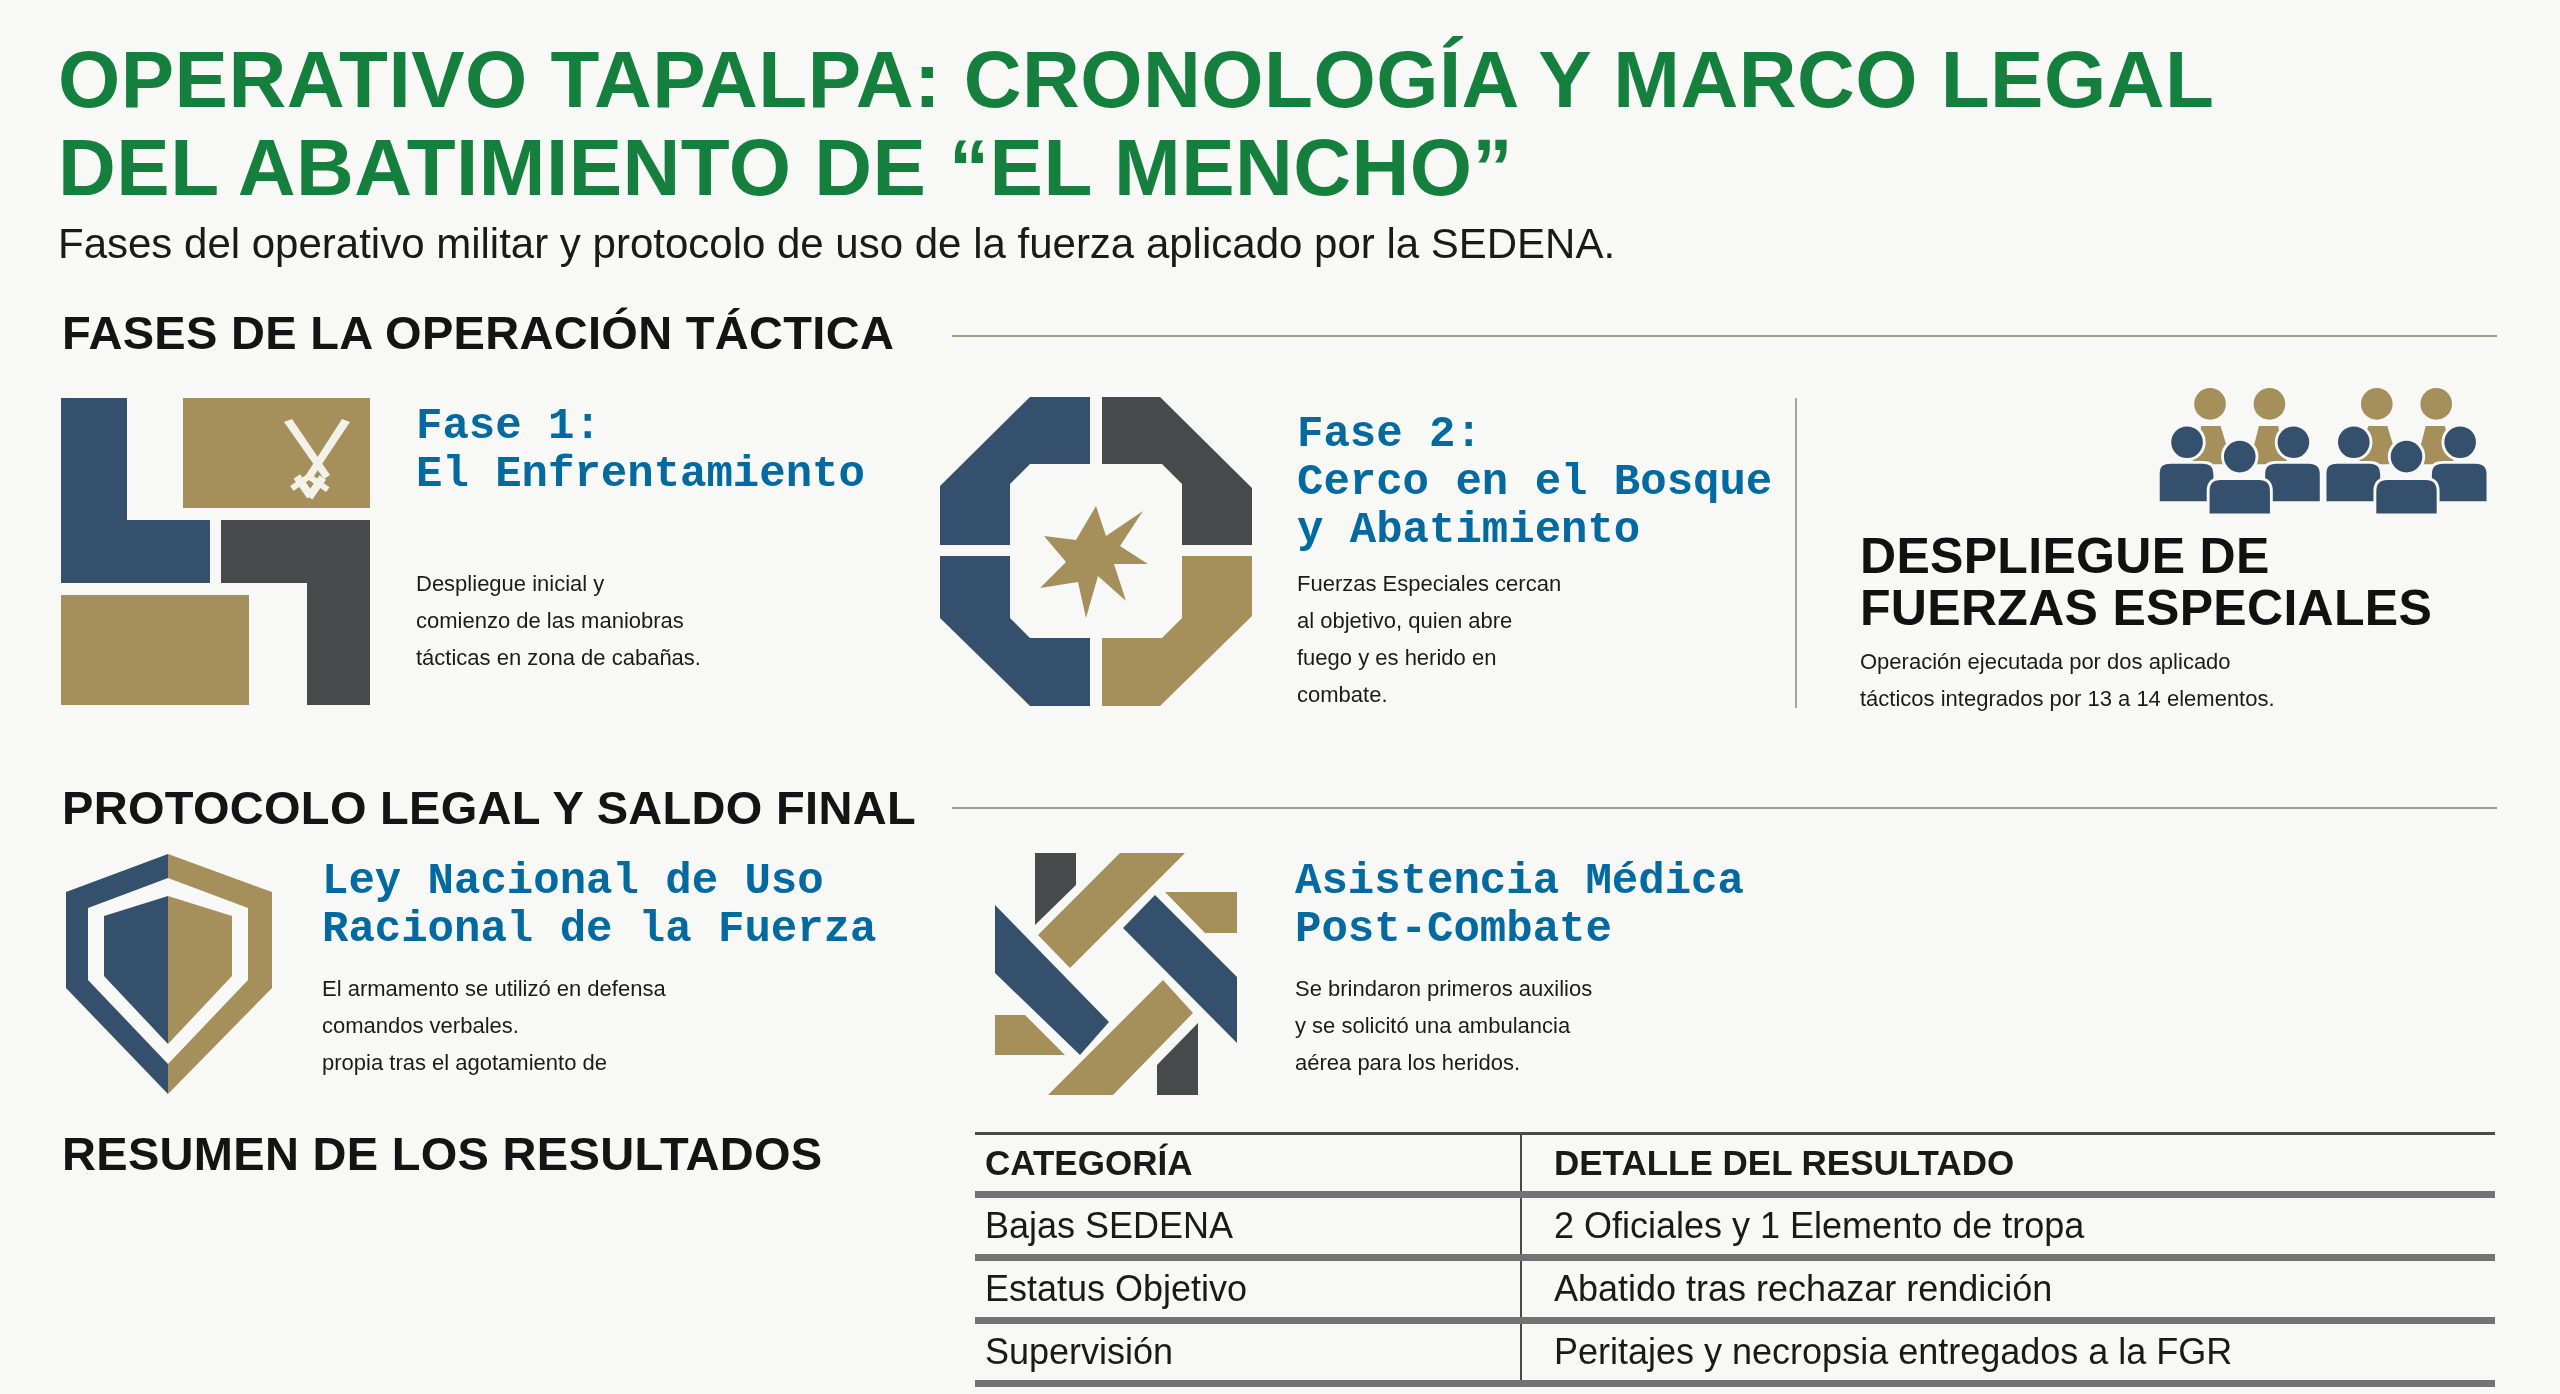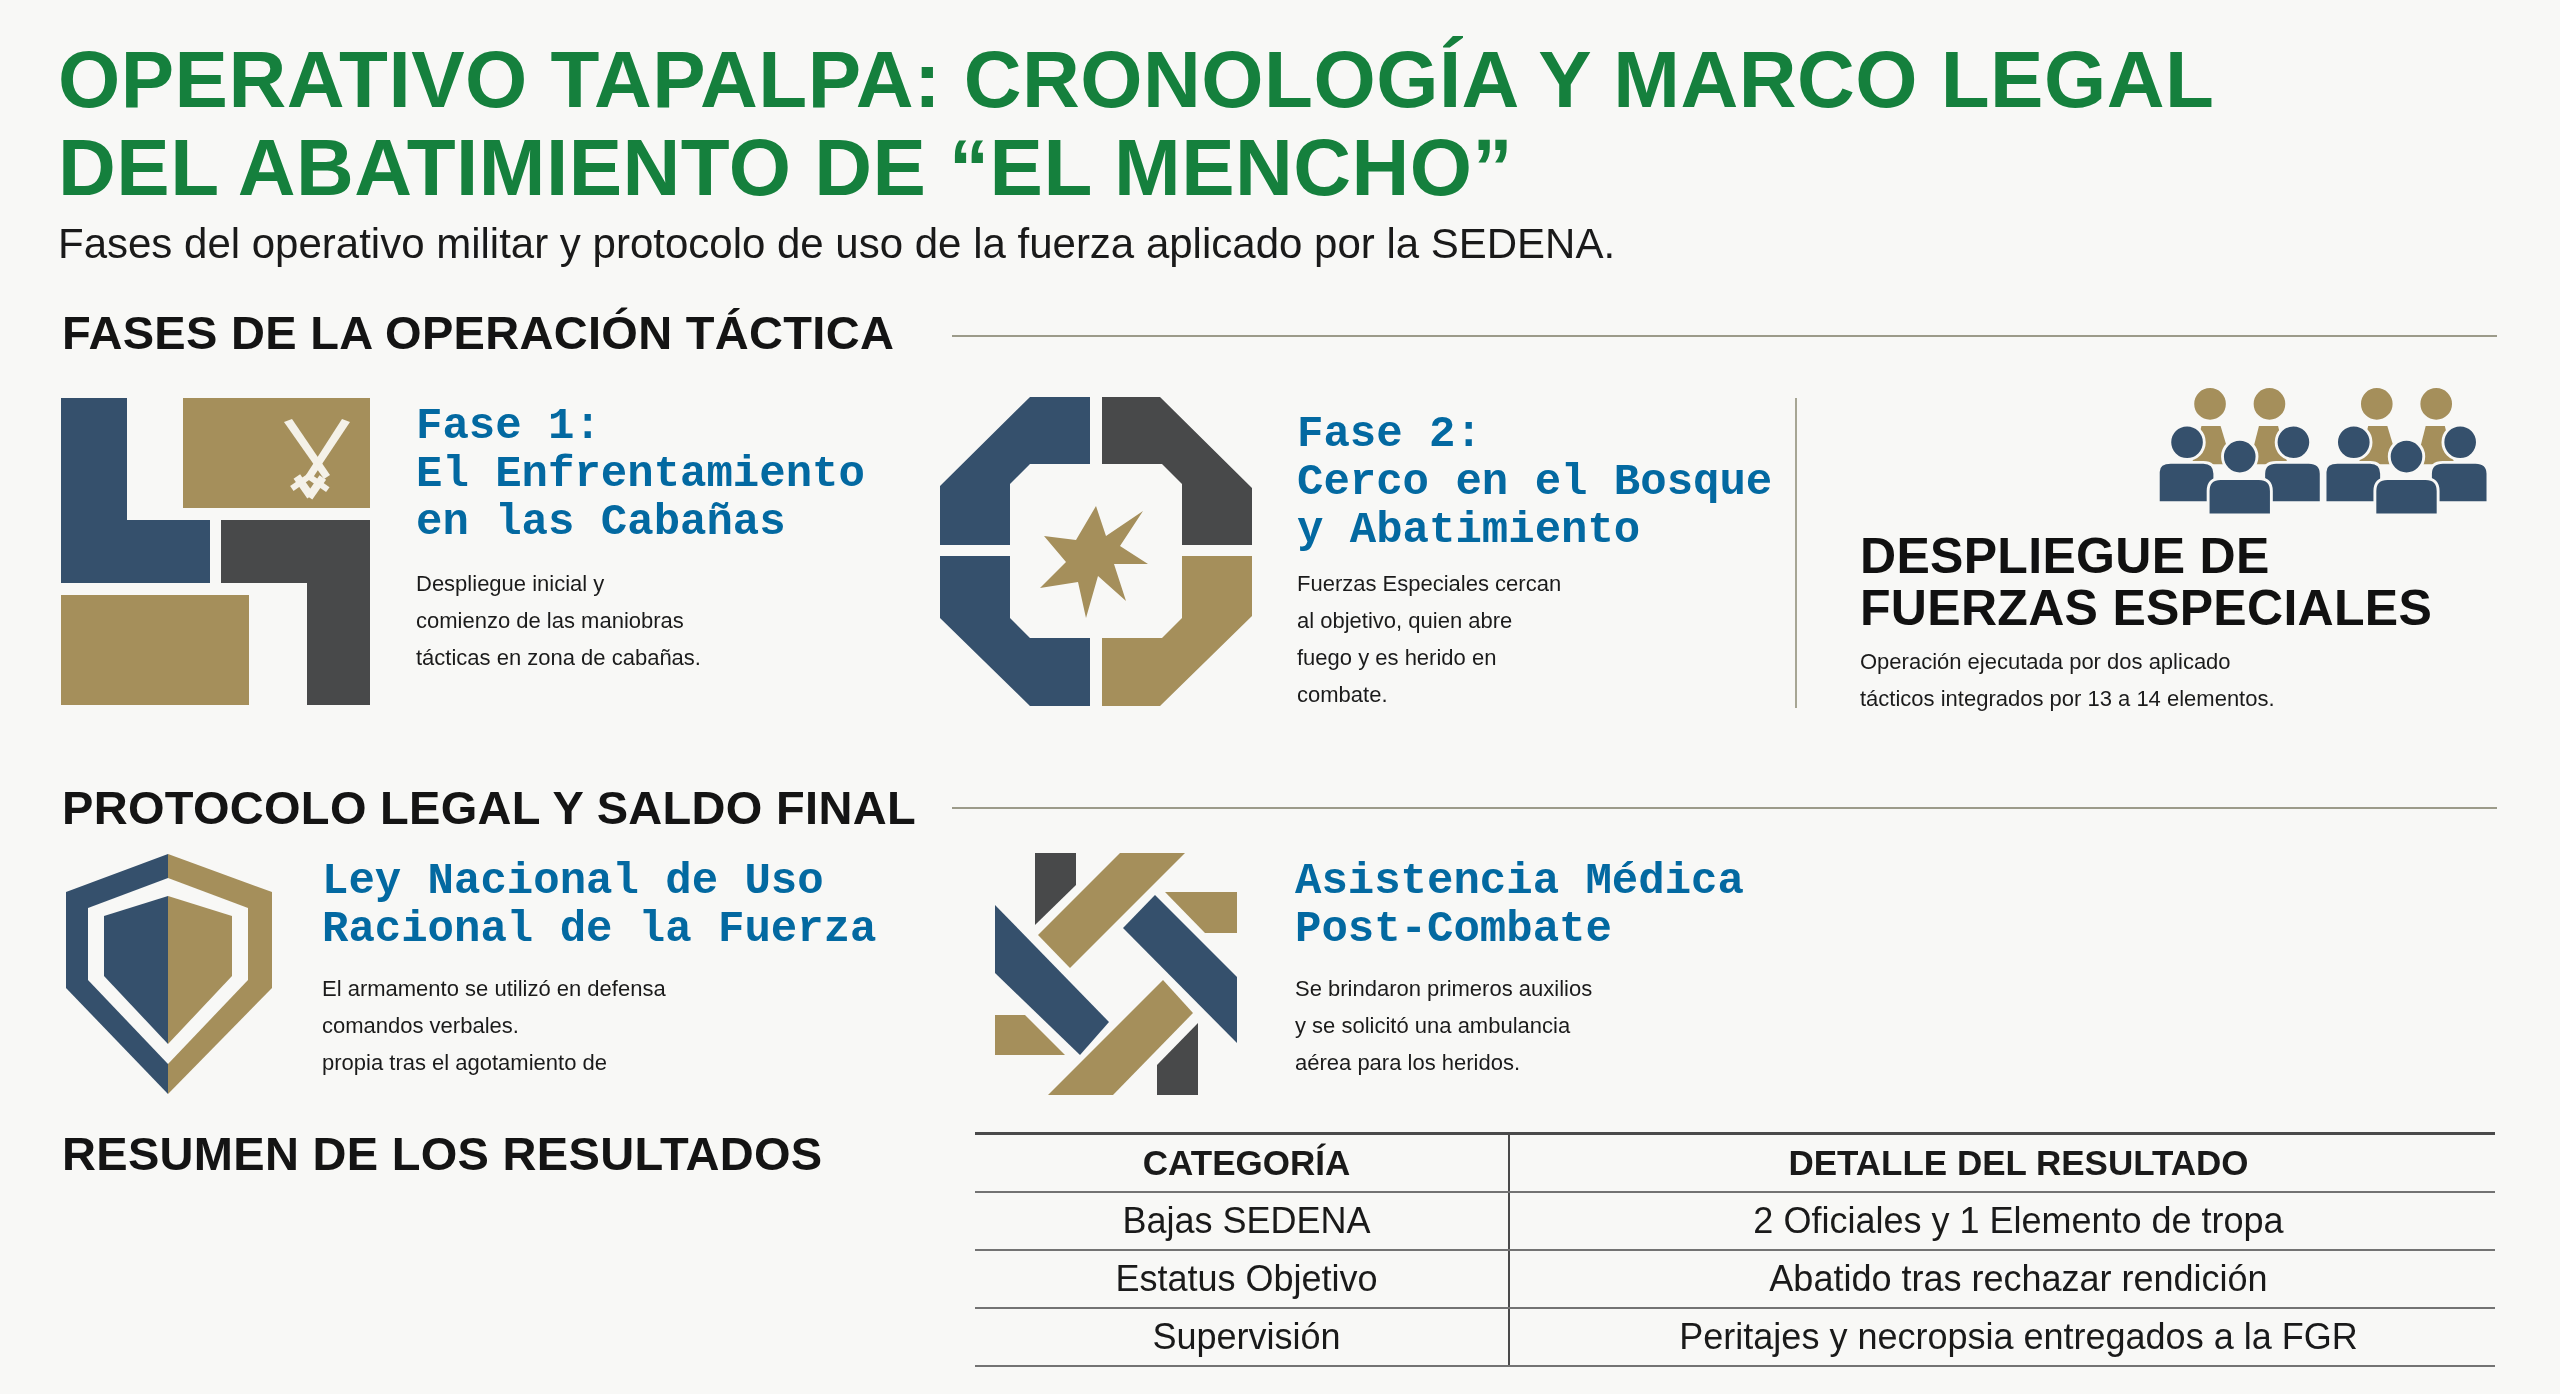--- a/index.html
+++ b/index.html
@@ -34,21 +34,21 @@
   }
   .big-title {
     font-size: 50px; font-weight: 900; line-height: 52px; color: #111; letter-spacing: 0.3px;
   }
   .big-title span { display: block; white-space: nowrap; }
   table.results {
     position: absolute; left: 975px; top: 1132px; width: 1520px;
     border-collapse: collapse; font-size: 36px; color: #1a1a1a;
   }
   table.results th, table.results td {
-    text-align: center; padding: 0 0 0 10px; height: 56px; border-bottom: 2px solid #737373;
+    text-align: left; padding: 0 12px 0 10px; height: 56px; border-bottom: 7px solid #737373;
     white-space: nowrap;
   }
   table.results th { font-weight: 700; font-size: 35px; }
   table.results thead tr { border-top: 3px solid #4a4a4a; }
   table.results td:first-child, table.results th:first-child { width: 523px; border-right: 2px solid #4a4a4a; }
   table.results td:last-child, table.results th:last-child { padding-left: 32px; }
   svg { display: block; }
 </style>
 </head>
 <body>
@@ -84,21 +84,20 @@
           <rect x="-3" y="0" width="8" height="24"></rect>
           <rect x="-10" y="4" width="22" height="6"></rect>
         </g>
     </g>
   </svg>
 </div>
 
 <div class="abs card-title" style="left:416px; top:402px;">
   <span>Fase 1:</span>
   <span>El Enfrentamiento</span>
-  <span>en las Cabañas</span>
 </div>
 <div class="abs card-body" style="left:416px; top:565px;">
   <span>Despliegue inicial y</span>
   <span>comienzo de las maniobras</span>
   <span>tácticas en zona de cabañas.</span>
 </div>
 
 <div class="abs" style="left:938px; top:396px; width:316px; height:312px;">
   <svg width="316" height="312" viewBox="0 0 316 312">
 

